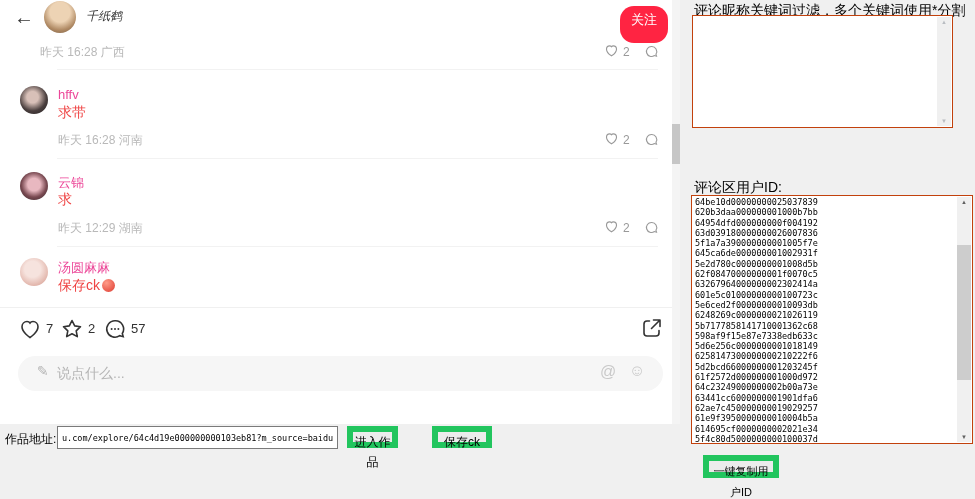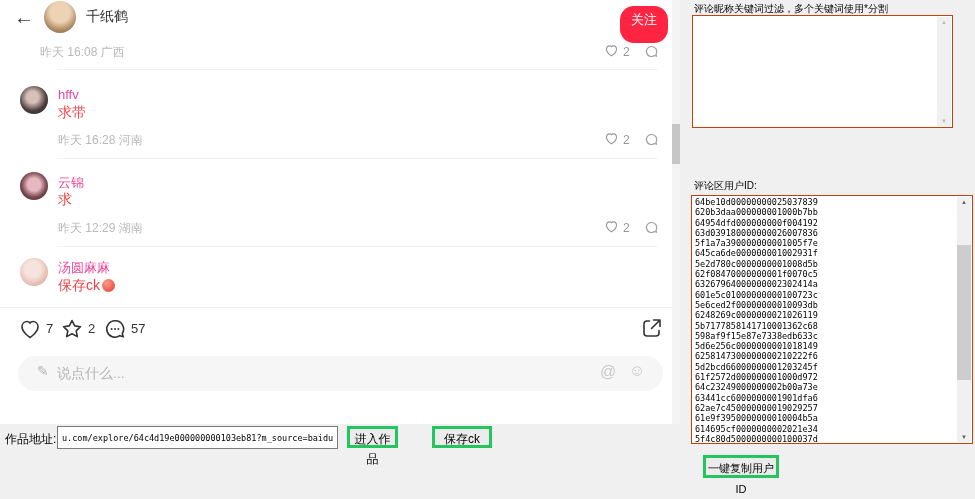--- a/index.html
+++ b/index.html
@@ -8,21 +8,21 @@
   .stage { position:relative; width:975px; height:499px; background:#f0f0f0; overflow:hidden; }
 
   
   .browser { position:absolute; left:0; top:0; width:672px; height:424px; background:#ffffff; }
   .abs { position:absolute; }
 
   .back-icon { left:14px; top:6px; font-size:20px; color:#333; cursor:pointer; }
   .avatar { border-radius:50%; }
   .av-author { left:44px; top:1px; width:32px; height:32px;
     background:radial-gradient(circle at 50% 35%, #edd3b4 0 38%, #b08a64 68%, #70573f 100%); }
-  .author-name { left:86px; top:8px; font-size:14px; color:#333; font-weight:500; }
+  .author-name { left:86px; top:8px; font-size:12px; color:#333; font-weight:500;font-style:italic; }
   .follow-btn { left:620px; top:6px; width:48px; height:37px; border-radius:14px; background:#ff2442;
     color:#ffffff; font-size:13px; line-height:27px; text-align:center; cursor:pointer; }
 
   .meta { font-size:12px; color:#b9b9b9; }
   .cmt-name { font-size:13px; color:#ec4899; }
   .cmt-text { font-size:14px; color:#ef4444; }
 
   .av-small { width:28px; height:28px; }
   .av-1 { left:20px; top:86px;  background:radial-gradient(circle at 45% 40%, #d8c0b8 0 25%, #4a3f3e 60%, #201d1f 100%); }
   .av-2 { left:20px; top:172px; background:radial-gradient(circle at 50% 45%, #e8b8c0 0 30%, #7a4a52 60%, #2a2024 100%); }
@@ -48,29 +48,29 @@
   .smile-icon { left:629px; top:362px; font-size:16px; color:#c9c9c9; cursor:pointer; }
 
   
   .vtrack { left:672px; top:0; width:8px; height:424px; background:#f4f4f4; }
   .vthumb { left:672px; top:124px; width:8px; height:40px; background:#c6c6c6; cursor:grab; }
 
   
   .url-label { left:5px; top:431px; font-size:12px; color:#000; }
   .url-input { left:57px; top:426px; width:281px; height:23px; border:1px solid #7a7a7a; background:#fff;
     font-family:"DejaVu Sans Mono",monospace; font-size:8.5px; color:#000; padding:0 4px; }
-  .win-btn { background:#ececec; border:3px solid #22c55e; font-size:12px; color:#000;
+  .win-btn { background:#ececec; border:6px solid #22c55e; font-size:12px; color:#000;
     text-align:center; cursor:pointer; font-family:"Liberation Sans",sans-serif; }
   .enter-btn { left:347px; top:426px; width:51px; height:22px; line-height:20px; }
   .save-btn  { left:432px; top:426px; width:60px; height:22px; line-height:20px; }
   .instructions { left:5px; top:459px; width:685px; font-size:12px; color:#fe0000; white-space:nowrap; }
   .qq-link { left:10px; top:483px; font-size:12px; color:#2b2bd5; cursor:pointer; white-space:nowrap; }
 
   
-  .panel-label { font-size:10px; color:#000;text-align:center; }
+  .panel-label { font-size:14px; color:#000;text-align:center; }
   .filter-label { left:694px; top:2px; }
   .winbox { background:#fff; border:1px solid #c2410c; }
   .filter-box { left:692px; top:15px; width:261px; height:113px; cursor:text; }
   .sb { position:absolute; right:1px; top:1px; bottom:1px; width:14px; background:#f0f0f0; }
   .sb-arrow { position:absolute; left:0; width:14px; font-size:6px; text-align:center; color:#606060; }
   .sb-arrow.up { top:2px; } .sb-arrow.down { bottom:2px; }
   .sb-dis { color:#b9bdc2; }
   .sb-thumb { position:absolute; left:0; width:14px; background:#cdcdcd; cursor:grab; }
 
   .ids-label { left:694px; top:179px; }
@@ -86,21 +86,21 @@
 
 <div class="stage">
 
   <div class="browser">
 
     <div class="abs back-icon">←</div>
     <div class="abs avatar av-author"></div>
     <div class="abs author-name">千纸鹤</div>
     <div class="abs follow-btn">关注</div>
 
-    <div class="abs meta" style="left:40px; top:44px;">昨天 16:08 广西</div>
+    <div class="abs meta" style="left:40px; top:44px;">昨天 16:28 广西</div>
     <svg class="abs like-heart" style="top:43px;" viewBox="0 0 24 24">
       <path d="M12 20.5 C12 20.5 4 15.3 4 9.8 C4 6.6 6.4 4.5 9 4.5 C10.4 4.5 11.5 5.2 12 6 C12.5 5.2 13.6 4.5 15 4.5 C17.6 4.5 20 6.6 20 9.8 C20 15.3 12 20.5 12 20.5 Z" fill="none" stroke="#999" stroke-width="1.8"></path>
     </svg>
     <div class="abs like-count" style="top:45px;">2</div>
     <svg class="abs reply-bubble" style="top:44px;" viewBox="0 0 24 24">
       <path d="M12 4 a8 8 0 1 0 4.6 14.5 l3.4 1 -0.9 -3.2 A8 8 0 0 0 12 4 Z" fill="none" stroke="#999" stroke-width="1.8"></path>
     </svg>
     <div class="abs divider" style="left:57px; top:69px; width:601px;"></div>
 
     <div class="abs avatar av-small av-1"></div>

